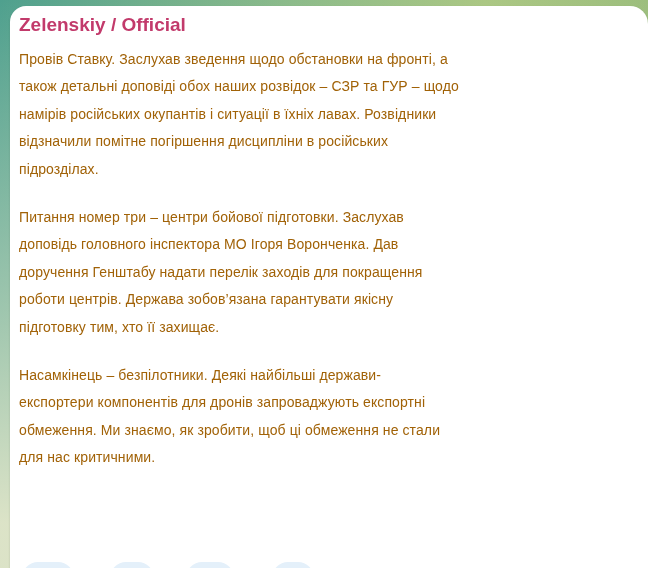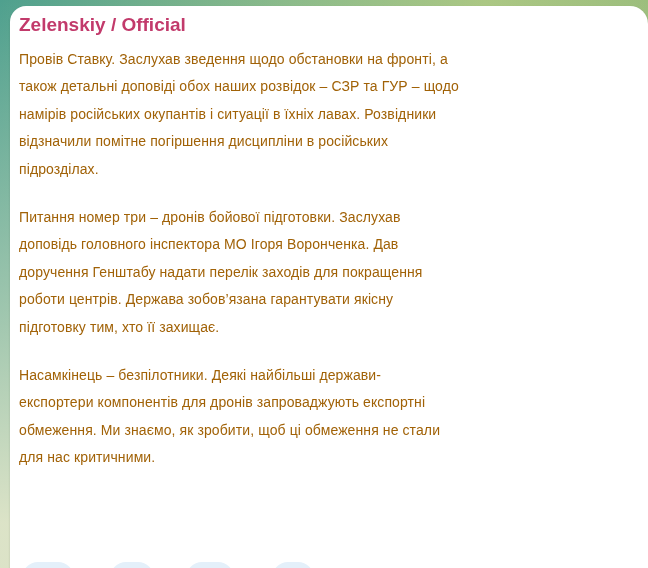--- a/index.html
+++ b/index.html
@@ -74,21 +74,21 @@
 
 <div class="chat-bg">
   <div class="bubble">
     <div class="channel-name">Zelenskiy / Official</div>
     <div class="message-text">
       <p>Провів Ставку. Заслухав зведення щодо обстановки на фронті, а
 також детальні доповіді обох наших розвідок – СЗР та ГУР – щодо
 намірів російських окупантів і ситуації в їхніх лавах. Розвідники
 відзначили помітне погіршення дисципліни в російських
 підрозділах.</p>
-      <p>Питання номер три – дронів бойової підготовки. Заслухав
+      <p>Питання номер три – центри бойової підготовки. Заслухав
 доповідь головного інспектора МО Ігоря Воронченка. Дав
 доручення Генштабу надати перелік заходів для покращення
 роботи центрів. Держава зобов’язана гарантувати якісну
 підготовку тим, хто її захищає.</p>
       <p>Насамкінець – безпілотники. Деякі найбільші держави-
 експортери компонентів для дронів запроваджують експортні
 обмеження. Ми знаємо, як зробити, щоб ці обмеження не стали
 для нас критичними.</p>
     </div>
     <div class="reactions">

